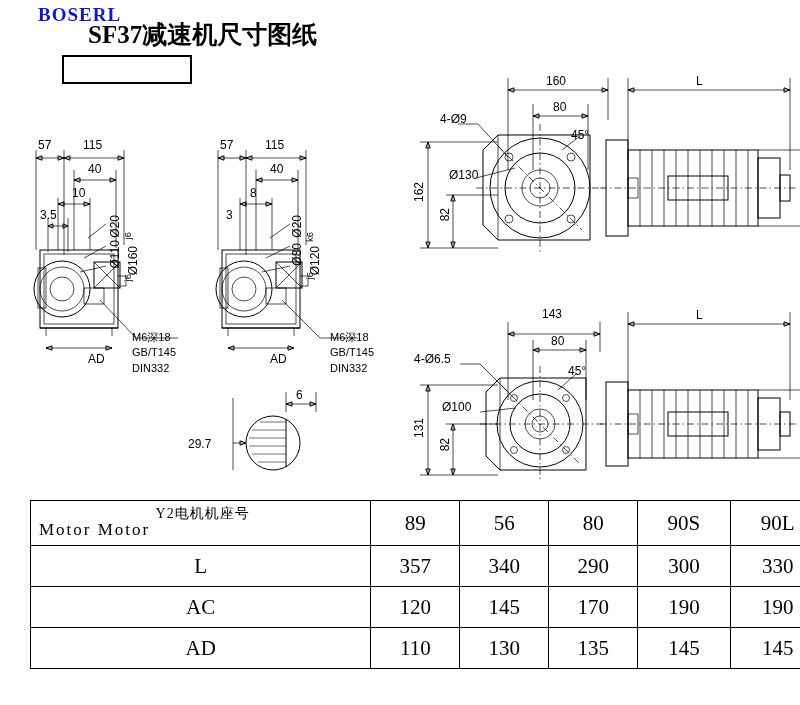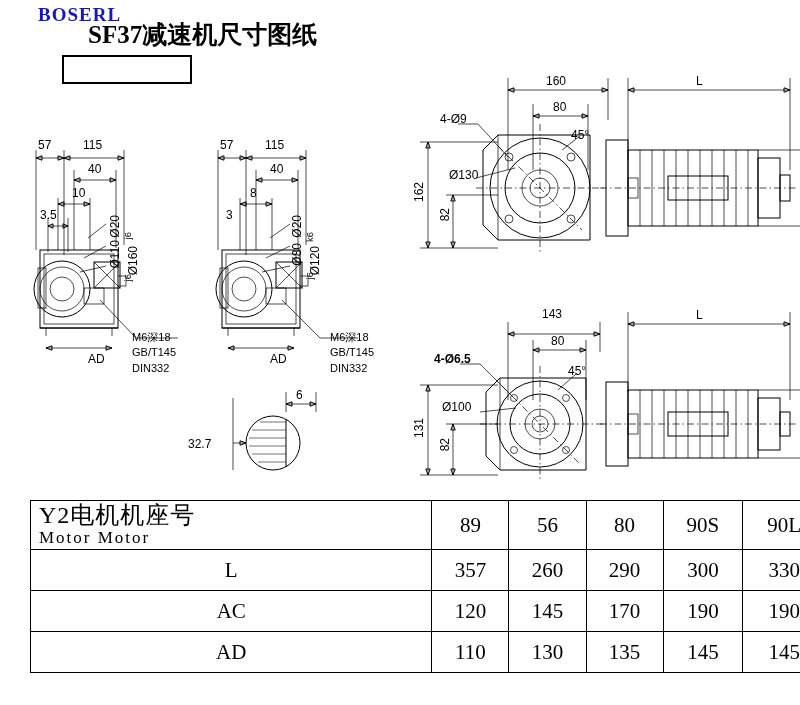--- a/index.html
+++ b/index.html
@@ -61,21 +61,21 @@
     font-size:21px;
     height:40px;
     padding:0;
   }
   .spec-table td.head-cell{
     font-size:19px;
     line-height:1.08;
     padding:2px 4px;
   }
   .spec-table td.rowlabel{font-size:21px;}
-  .hdr-cn{display:block;font-size:24px;letter-spacing:1px;text-align:left;padding-left:4px;}
+  .hdr-cn{display:block;font-size:14px;letter-spacing:1px;text-align:center;padding-left:4px;}
   .hdr-en{display:block;font-size:17px;letter-spacing:2px;text-align:left;padding-left:4px;}
 </style>
 </head>
 <body>
 
 <div class="page">
 
   <div class="title">SF37减速机尺寸图纸</div>
 
   <div class="logo-box"></div>
@@ -387,36 +387,36 @@
   <div class="dim tiny vert" style="left:276px;top:232px;">k6</div>
   <div class="dim vert" style="left:262px;top:243px;">Ø80</div>
   <div class="dim tiny vert" style="left:276px;top:272px;">j6</div>
   <div class="dim vert" style="left:280px;top:246px;">Ø120</div>
   <div class="dim" style="left:242px;top:352px;">AD</div>
   <div class="dim small" style="left:302px;top:330px;">M6深18</div>
   <div class="dim small" style="left:302px;top:346px;">GB/T145</div>
   <div class="dim small" style="left:302px;top:362px;">DIN332</div>
 
   <div class="dim" style="left:268px;top:388px;">6</div>
-  <div class="dim" style="left:160px;top:437px;">32.7</div>
+  <div class="dim" style="left:160px;top:437px;">29.7</div>
 
   <div class="dim" style="left:518px;top:74px;">160</div>
   <div class="dim" style="left:525px;top:100px;">80</div>
   <div class="dim" style="left:543px;top:128px;">45°</div>
   <div class="dim" style="left:412px;top:112px;">4-Ø9</div>
   <div class="dim" style="left:421px;top:168px;">Ø130</div>
   <div class="dim vert" style="left:384px;top:182px;">162</div>
   <div class="dim vert" style="left:410px;top:208px;">82</div>
   <div class="dim" style="left:668px;top:74px;">L</div>
   <div class="dim vert" style="left:772px;top:178px;">AC</div>
 
   <div class="dim" style="left:514px;top:307px;">143</div>
   <div class="dim" style="left:523px;top:334px;">80</div>
   <div class="dim" style="left:540px;top:364px;">45°</div>
-  <div class="dim" style="left:406px;top:352px;font-weight:bold;">4-Ø6.5</div>
+  <div class="dim" style="left:386px;top:352px;">4-Ø6.5</div>
   <div class="dim" style="left:414px;top:400px;">Ø100</div>
   <div class="dim vert" style="left:384px;top:418px;">131</div>
   <div class="dim vert" style="left:410px;top:438px;">82</div>
   <div class="dim" style="left:668px;top:308px;">L</div>
   <div class="dim vert" style="left:772px;top:412px;">AC</div>
 
   <table class="spec-table">
     <tbody>
         <tr>
       <td class="head-cell">
@@ -425,21 +425,21 @@
       </td>
       <td>89</td>
       <td>56</td>
       <td>80</td>
       <td>90S</td>
       <td>90L</td>
     </tr>
     <tr>
       <td class="rowlabel">L</td>
       <td>357</td>
-      <td>260</td>
+      <td>340</td>
       <td>290</td>
       <td>300</td>
       <td>330</td>
     </tr>
     <tr>
       <td class="rowlabel">AC</td>
       <td>120</td>
       <td>145</td>
       <td>170</td>
       <td>190</td>

